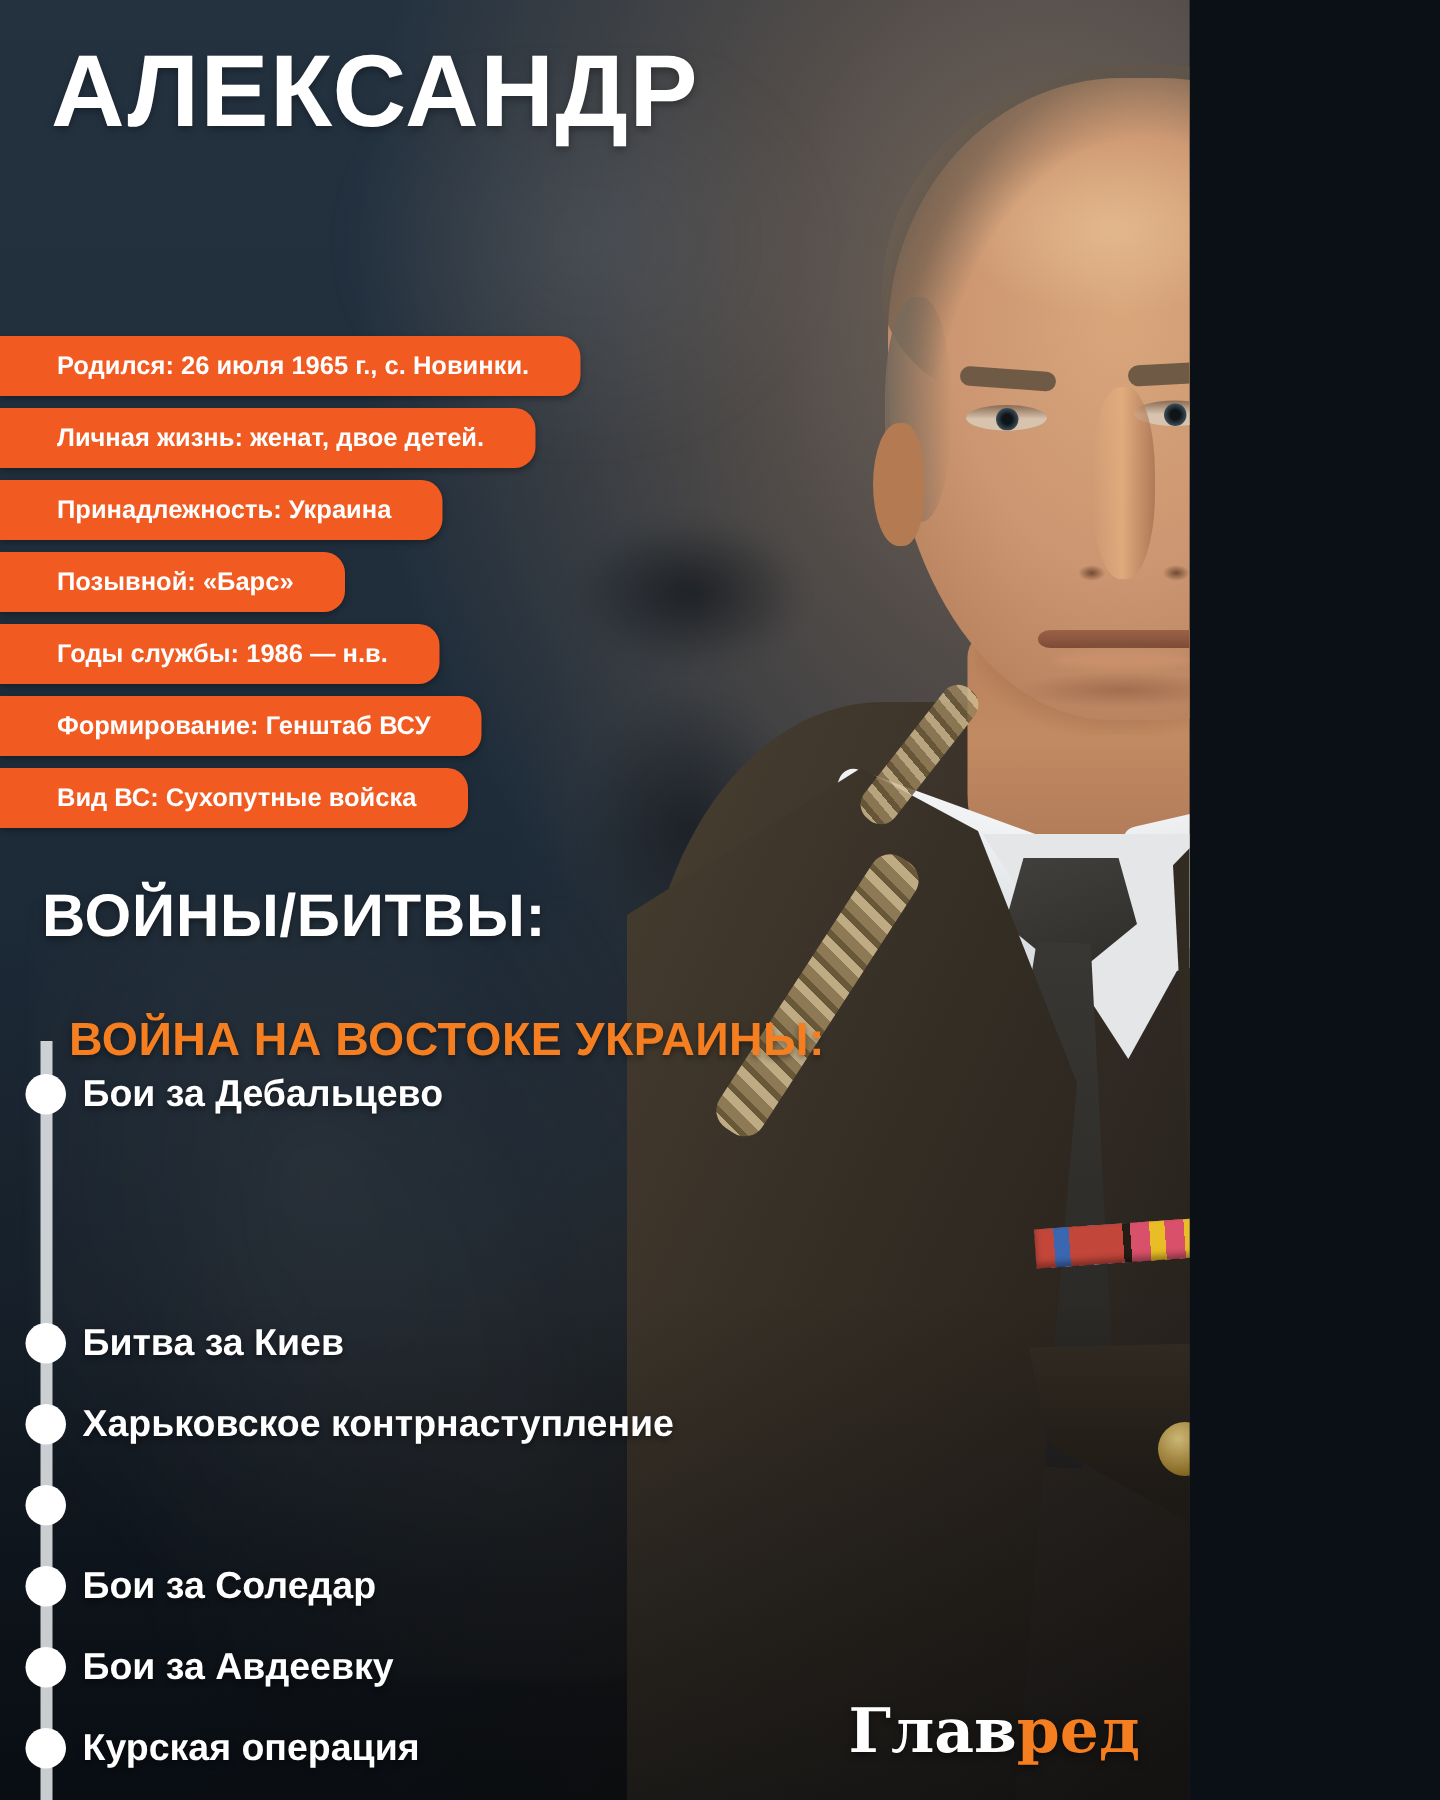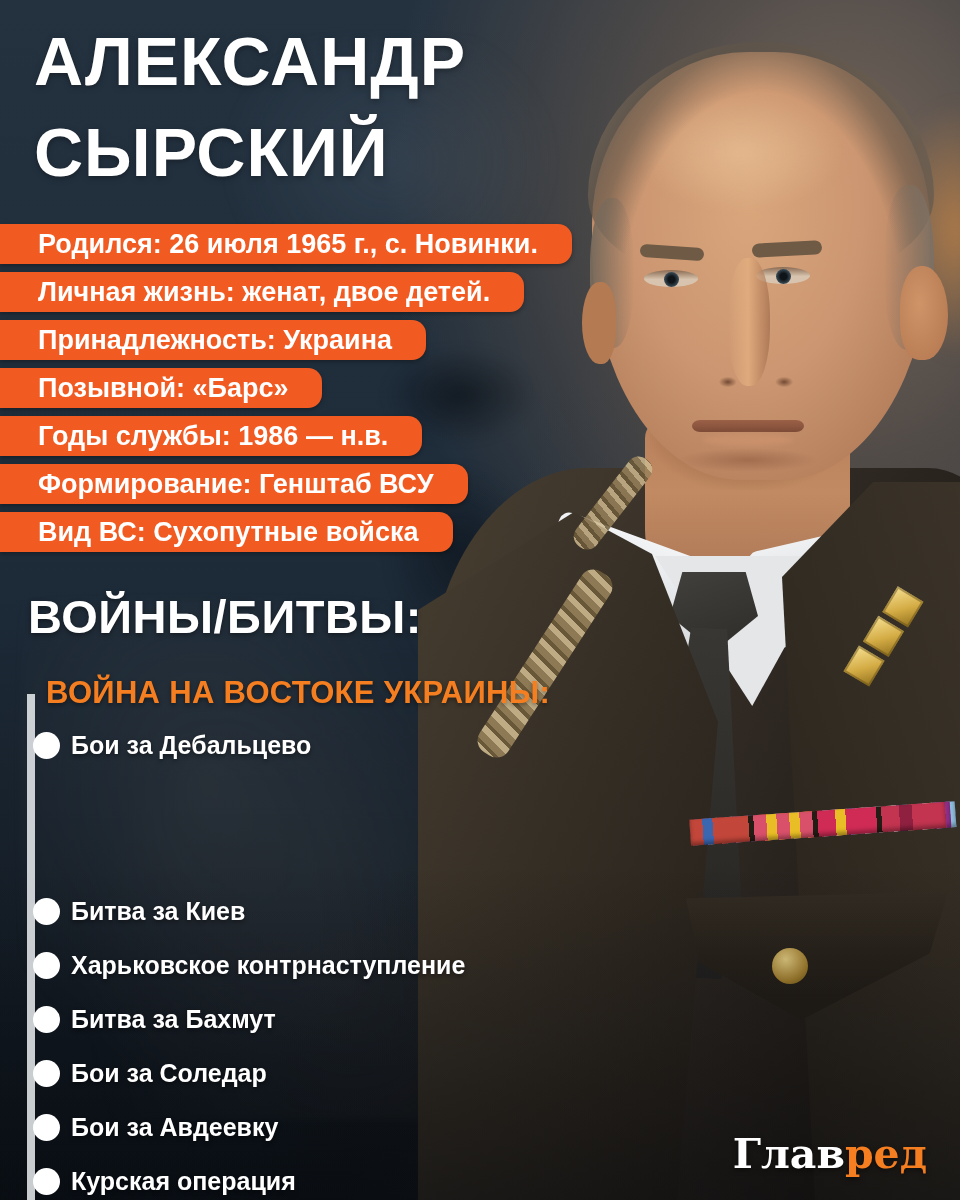--- a/index.html
+++ b/index.html
@@ -1,17 +1,17 @@
 <!DOCTYPE html>
 <html><head>
 <meta charset="utf-8">
 <style>
   html,body{margin:0;padding:0;background:#0b1016;}
   .canvas{
-    position:relative;width:960px;height:1200px;overflow:hidden;
+    position:relative;width:793px;height:1200px;overflow:hidden;
     font-family:"Liberation Sans","DejaVu Sans",sans-serif;
     background:
       radial-gradient(ellipse 460px 560px at 88% 16%, rgba(123,106,94,.95) 0%, rgba(95,84,76,.75) 45%, rgba(60,54,50,0) 100%),
       radial-gradient(ellipse 620px 700px at 96% 55%, rgba(86,74,64,.55) 0%, rgba(60,52,46,0) 70%),
       radial-gradient(ellipse 800px 600px at 85% 95%, rgba(25,19,13,.9) 0%, rgba(25,19,13,0) 70%),
       linear-gradient(180deg,#243240 0%,#1e2c3a 45%,#141c25 80%,#0e141b 100%);
   }
   .layer{position:absolute;}
   
   .ghost-face{left:220px;top:40px;width:340px;height:270px;
@@ -111,31 +111,31 @@
     background:linear-gradient(180deg,#332c23,#241e17 80%);
     clip-path:polygon(0 5%,100% 0,93% 48%,44% 100%,5% 55%);
     box-shadow:0 4px 8px rgba(0,0,0,.4);}
   .pocket-button{left:772px;top:948px;width:36px;height:36px;border-radius:50%;
     background:radial-gradient(circle at 38% 32%,#ecd387,#a9842f 65%,#6e5418);}
 
   
   .title{left:34px;top:16px;color:#fff;font-weight:bold;font-size:68px;line-height:91px;letter-spacing:1px;
     text-shadow:0 2px 6px rgba(0,0,0,.35);}
   .bars{left:0;top:224px;display:flex;flex-direction:column;align-items:flex-start;gap:8px;margin:0;padding:0;list-style:none;}
-  .bar{background:#f15b22;color:#fff;font-weight:bold;font-size:27px;line-height:40px;height:40px;
+  .bar{background:#f15b22;color:#fff;font-weight:bold;font-size:17px;line-height:40px;height:40px;
     padding:0 34px 0 38px;border-radius:0 14px 14px 0;white-space:nowrap;
     box-shadow:0 2px 4px rgba(0,0,0,.3);}
-  .wars-heading{left:28px;top:589px;margin:0;color:#fff;font-weight:bold;font-size:47px;letter-spacing:.5px;
+  .wars-heading{left:28px;top:589px;margin:0;color:#fff;font-weight:bold;font-size:40px;letter-spacing:.5px;
     text-shadow:0 2px 5px rgba(0,0,0,.4);}
   .group-heading{left:30px;margin:16px;color:#f57e20;font-weight:bold;font-size:31px;line-height:38px;
     white-space:pre-line;letter-spacing:.3px;text-shadow:0 2px 4px rgba(0,0,0,.4);}
   .gh1{top:658px;}
   .gh2{top:778px;}
   .tline{left:27px;top:694px;width:8px;height:506px;background:rgba(235,238,241,.85);}
-  .timeline{margin:16px;padding:0;list-style:none;}
+  .timeline{margin:0;padding:0;list-style:none;}
   .tl1{left:0;top:702px;}
   .tl2{left:0;top:868px;}
   .timeline li{position:relative;height:54px;display:flex;align-items:center;padding-left:55px;}
   .dot{position:absolute;left:17px;top:14px;width:27px;height:27px;border-radius:50%;background:#fff;}
   .tl-label{color:#fff;font-weight:bold;font-size:25px;white-space:nowrap;text-shadow:0 2px 4px rgba(0,0,0,.45);}
   .logo{right:33px;top:1130px;font-family:"DejaVu Serif","Liberation Serif",serif;font-weight:bold;font-size:41px;
     color:#fff;letter-spacing:0;text-shadow:0 2px 5px rgba(0,0,0,.5);}
   .logo .accent{color:#f57e20;}
 </style>
 </head>
@@ -193,21 +193,20 @@
       <div class="ribbon-row r3"></div>
     </div>
     <div class="pocket-flap"></div>
     <div class="pocket-button"></div>
   </div>
 
   <div class="layer vignette"></div>
 
   <header class="layer title">
     <div>АЛЕКСАНДР</div>
-    <div>СЫРСКИЙ</div>
   </header>
 
   <ul class="layer bars">
     <li class="bar">Родился: 26 июля 1965 г., с. Новинки.</li>
     <li class="bar">Личная жизнь: женат, двое детей.</li>
     <li class="bar">Принадлежность: Украина</li>
     <li class="bar">Позывной: «Барс»</li>
     <li class="bar">Годы службы: 1986 — н.в.</li>
     <li class="bar">Формирование: Генштаб ВСУ</li>
     <li class="bar">Вид ВС: Сухопутные войска</li>
@@ -231,21 +230,20 @@
     <li>
       <span class="dot"></span>
       <span class="tl-label">Битва за Киев</span>
     </li>
     <li>
       <span class="dot"></span>
       <span class="tl-label">Харьковское контрнаступление</span>
     </li>
     <li>
       <span class="dot"></span>
-      <span class="tl-label">Битва за Бахмут</span>
     </li>
     <li>
       <span class="dot"></span>
       <span class="tl-label">Бои за Соледар</span>
     </li>
     <li>
       <span class="dot"></span>
       <span class="tl-label">Бои за Авдеевку</span>
     </li>
     <li>

